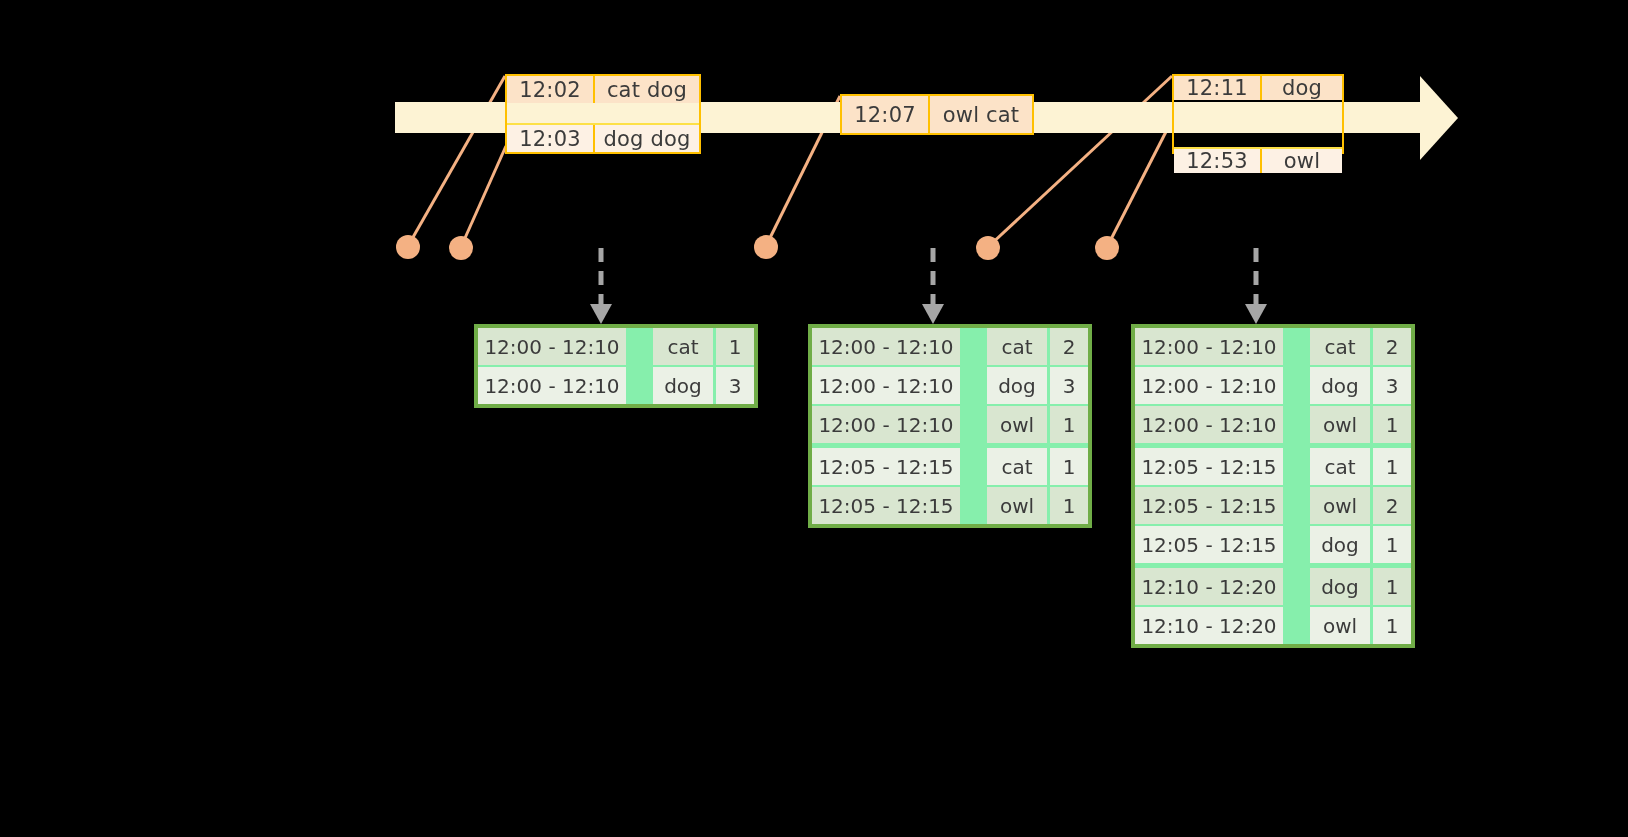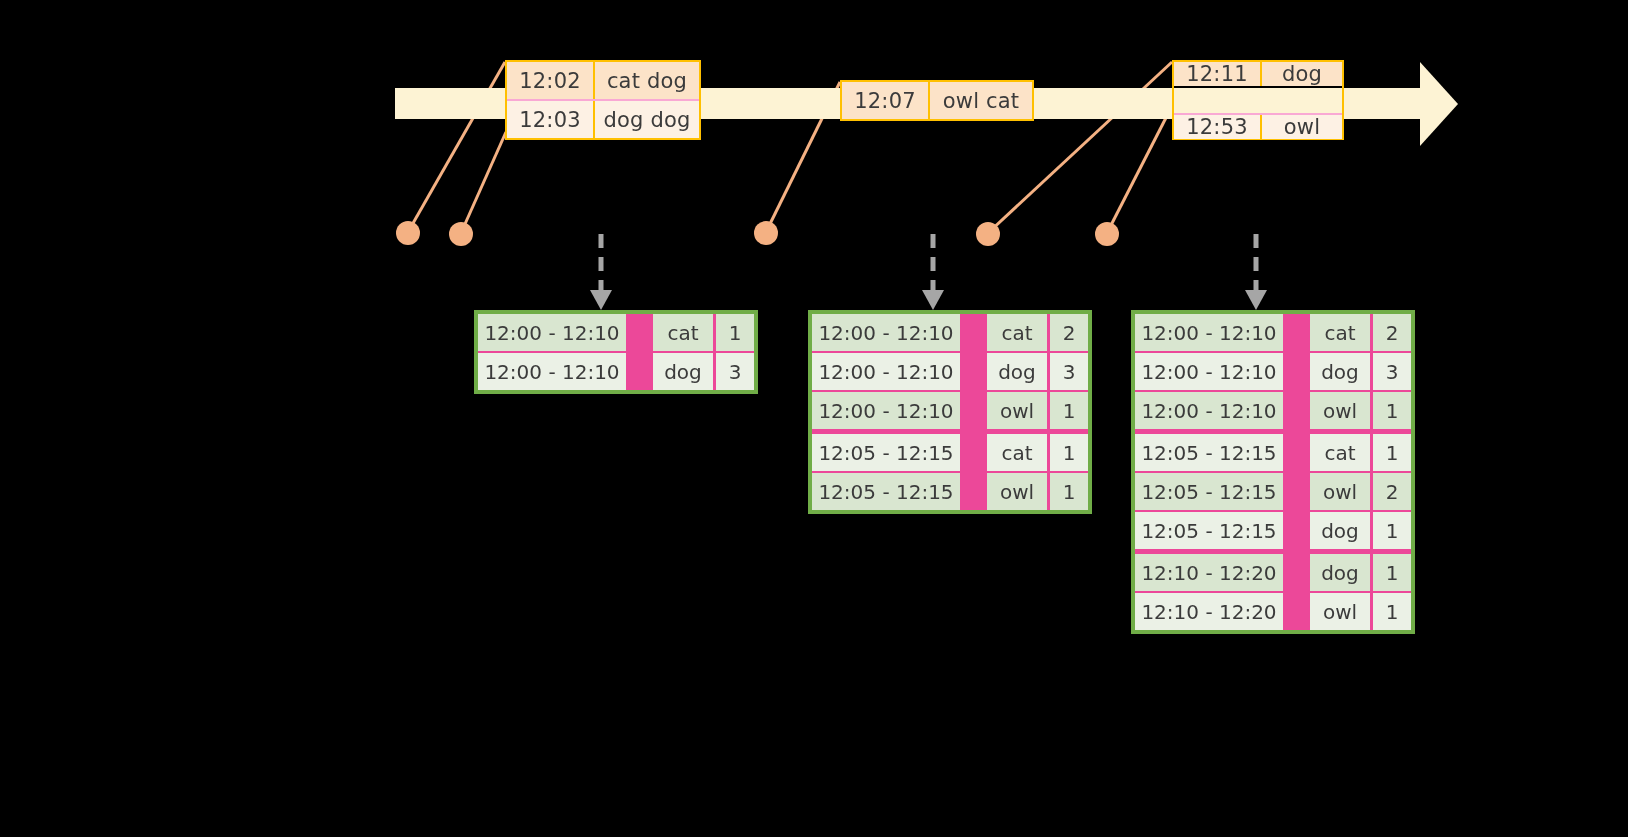--- a/index.html
+++ b/index.html
@@ -10,21 +10,21 @@
   body {
     width: 1628px;
     height: 837px;
     position: relative;
     overflow: hidden;
     font-family: "DejaVu Sans", sans-serif;
   }
 
   #canvas {
     position: absolute;
-    left: 0; top: 0;
+    left: 0; top: 14px;
     width: 1628px;
     height: 776px;
   }
 
   
   .timeline-bar {
     position: absolute;
     left: 395px;
     top: 88px;
     width: 1030px;
@@ -49,21 +49,22 @@
     box-sizing: border-box;
     display: flex;
     flex-direction: column;
   }
   .evt-row {
     display: flex;
     flex: 1 1 auto;
     align-items: stretch;
   }
   .evt-row + .evt-row {
-    border-top: 2px solid #f9a8d4;
+    border-top: 2px solid #fde047;
+    margin-top: 20px;
   }
   .evt-cell {
     display: flex;
     align-items: center;
     justify-content: center;
     color: #3b3b3b;
     font-size: 21px;
     letter-spacing: .2px;
     box-sizing: border-box;
     white-space: nowrap;
@@ -86,21 +87,21 @@
     width: 24px; height: 24px;
     border-radius: 50%;
     background: #F4B183;
   }
 
   
   .gtable {
     position: absolute;
     border: 4px solid #70AD47;
     box-sizing: border-box;
-    background: #ec4899;
+    background: #86efac;
     display: flex;
     flex-direction: column;
   }
   .grow {
     display: flex;
     height: 37px;
     box-sizing: border-box;
   }
   .grow + .grow { margin-top: 2px; }
   .grow.group-break { margin-top: 5px; }

